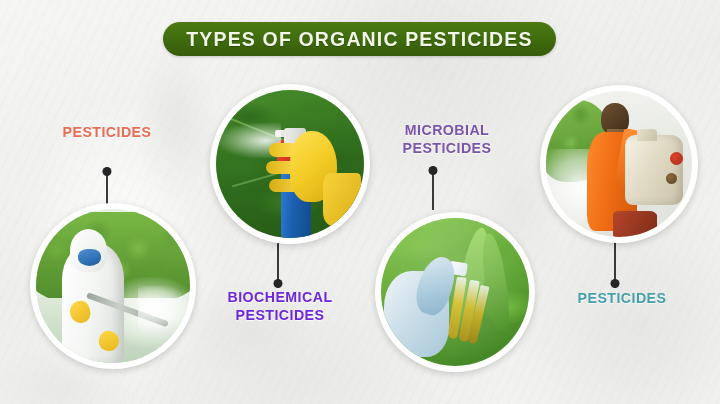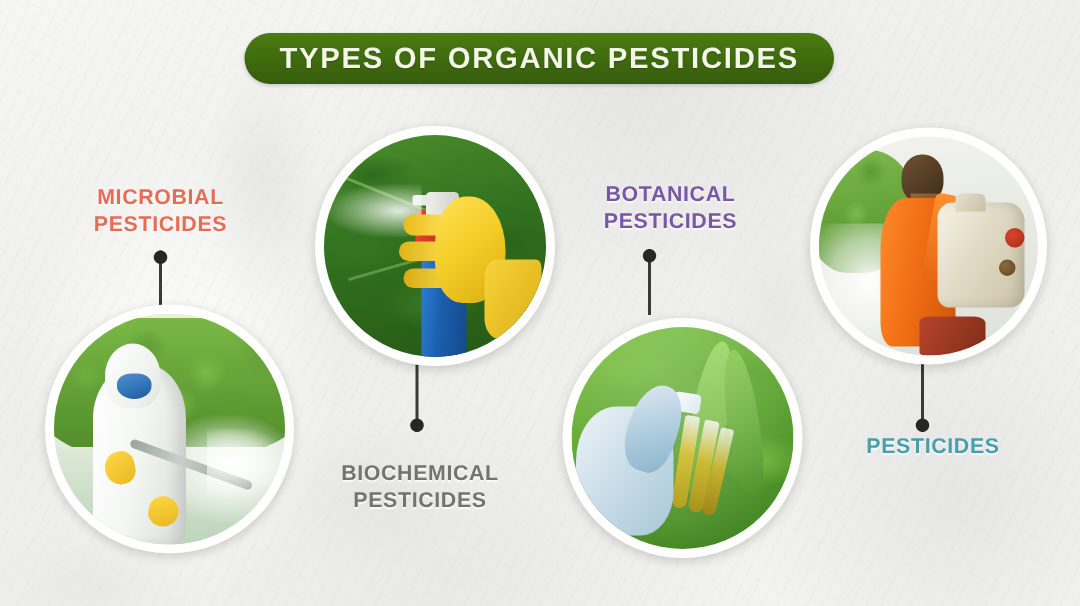--- a/index.html
+++ b/index.html
@@ -72,21 +72,21 @@
     font-size:14.2px;
     line-height:17.5px;
     letter-spacing:.45px;
     white-space:nowrap;
     text-shadow:0 1px 1px rgba(255,255,255,.85);
   }
   .label .l2r { display:block; }
 
   #label-microbial  { left:22px;  top:124px; width:170px; color:#e76c55; }
   #label-botanical  { left:362px; top:122px; width:170px; color:#7a56a8; }
-  #label-biochem    { left:190px; top:308px; width:180px; color:#737373; }
+  #label-biochem    { left:190px; top:289px; width:180px; color:#6d28d9; }
   #label-mineral    { left:532px; top:290px; width:180px; color:#45a0ab; }
 
   
   .connector { position:absolute; }
   .connector .stem {
     position:absolute; left:50%; transform:translateX(-50%);
     width:2px; background:#3a3a3a; top:0; bottom:0;
   }
   .connector .dot {
     position:absolute; left:50%; transform:translateX(-50%);
@@ -415,26 +415,25 @@
     <div class="stem"></div>
     <div class="dot"></div>
   </div>
 
   <div class="connector up" id="conn-mineral">
     <div class="stem"></div>
     <div class="dot"></div>
   </div>
 
   <div class="label" id="label-microbial">
+    <span class="l2r">PESTICIDES</span>
+  </div>
+
+  <div class="label" id="label-botanical">
     <span class="l2r">MICROBIAL</span>
-    <span class="l2r">PESTICIDES</span>
-  </div>
-
-  <div class="label" id="label-botanical">
-    <span class="l2r">BOTANICAL</span>
     <span class="l2r">PESTICIDES</span>
   </div>
 
   <div class="label" id="label-biochem">
     <span class="l2r">BIOCHEMICAL</span>
     <span class="l2r">PESTICIDES</span>
   </div>
 
   <div class="label" id="label-mineral">
     <span class="l2r">PESTICIDES</span>

